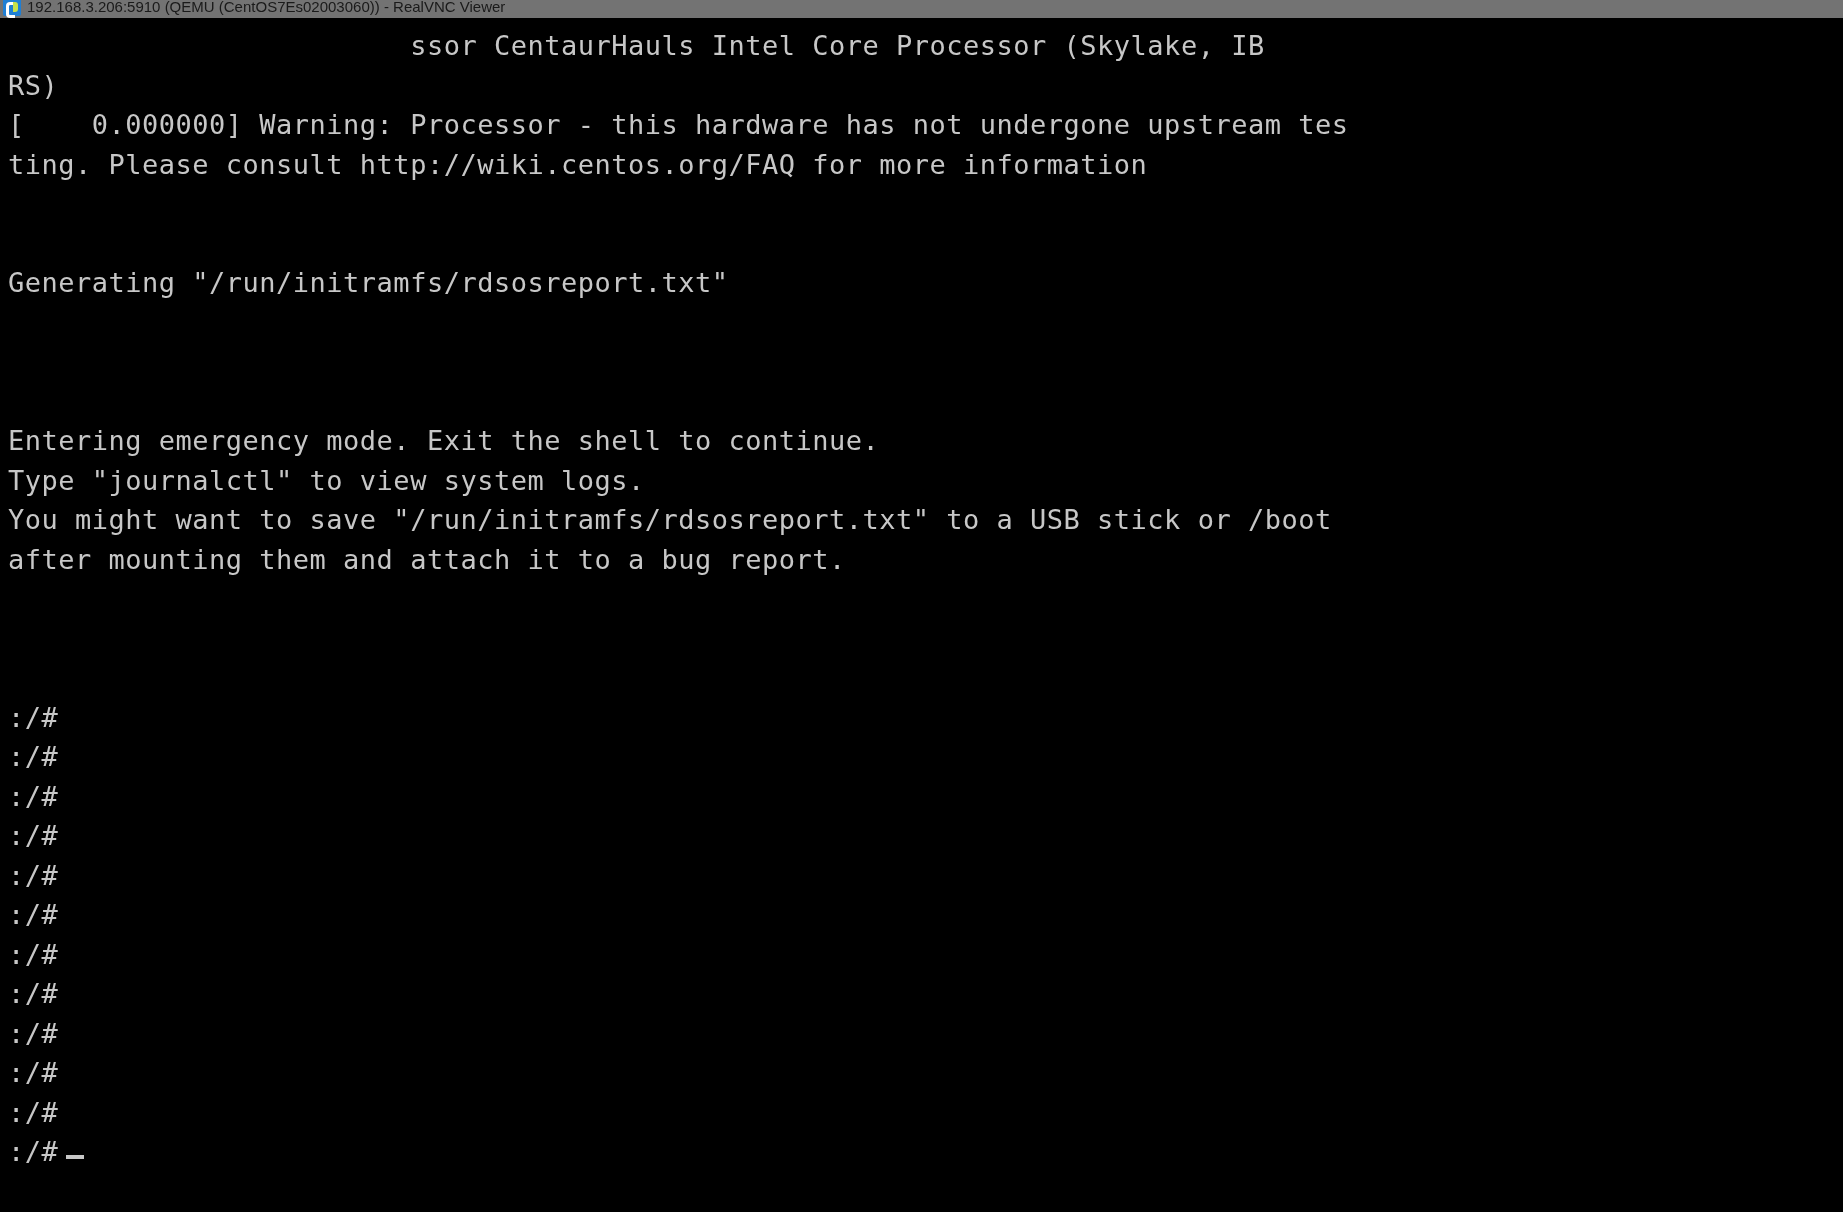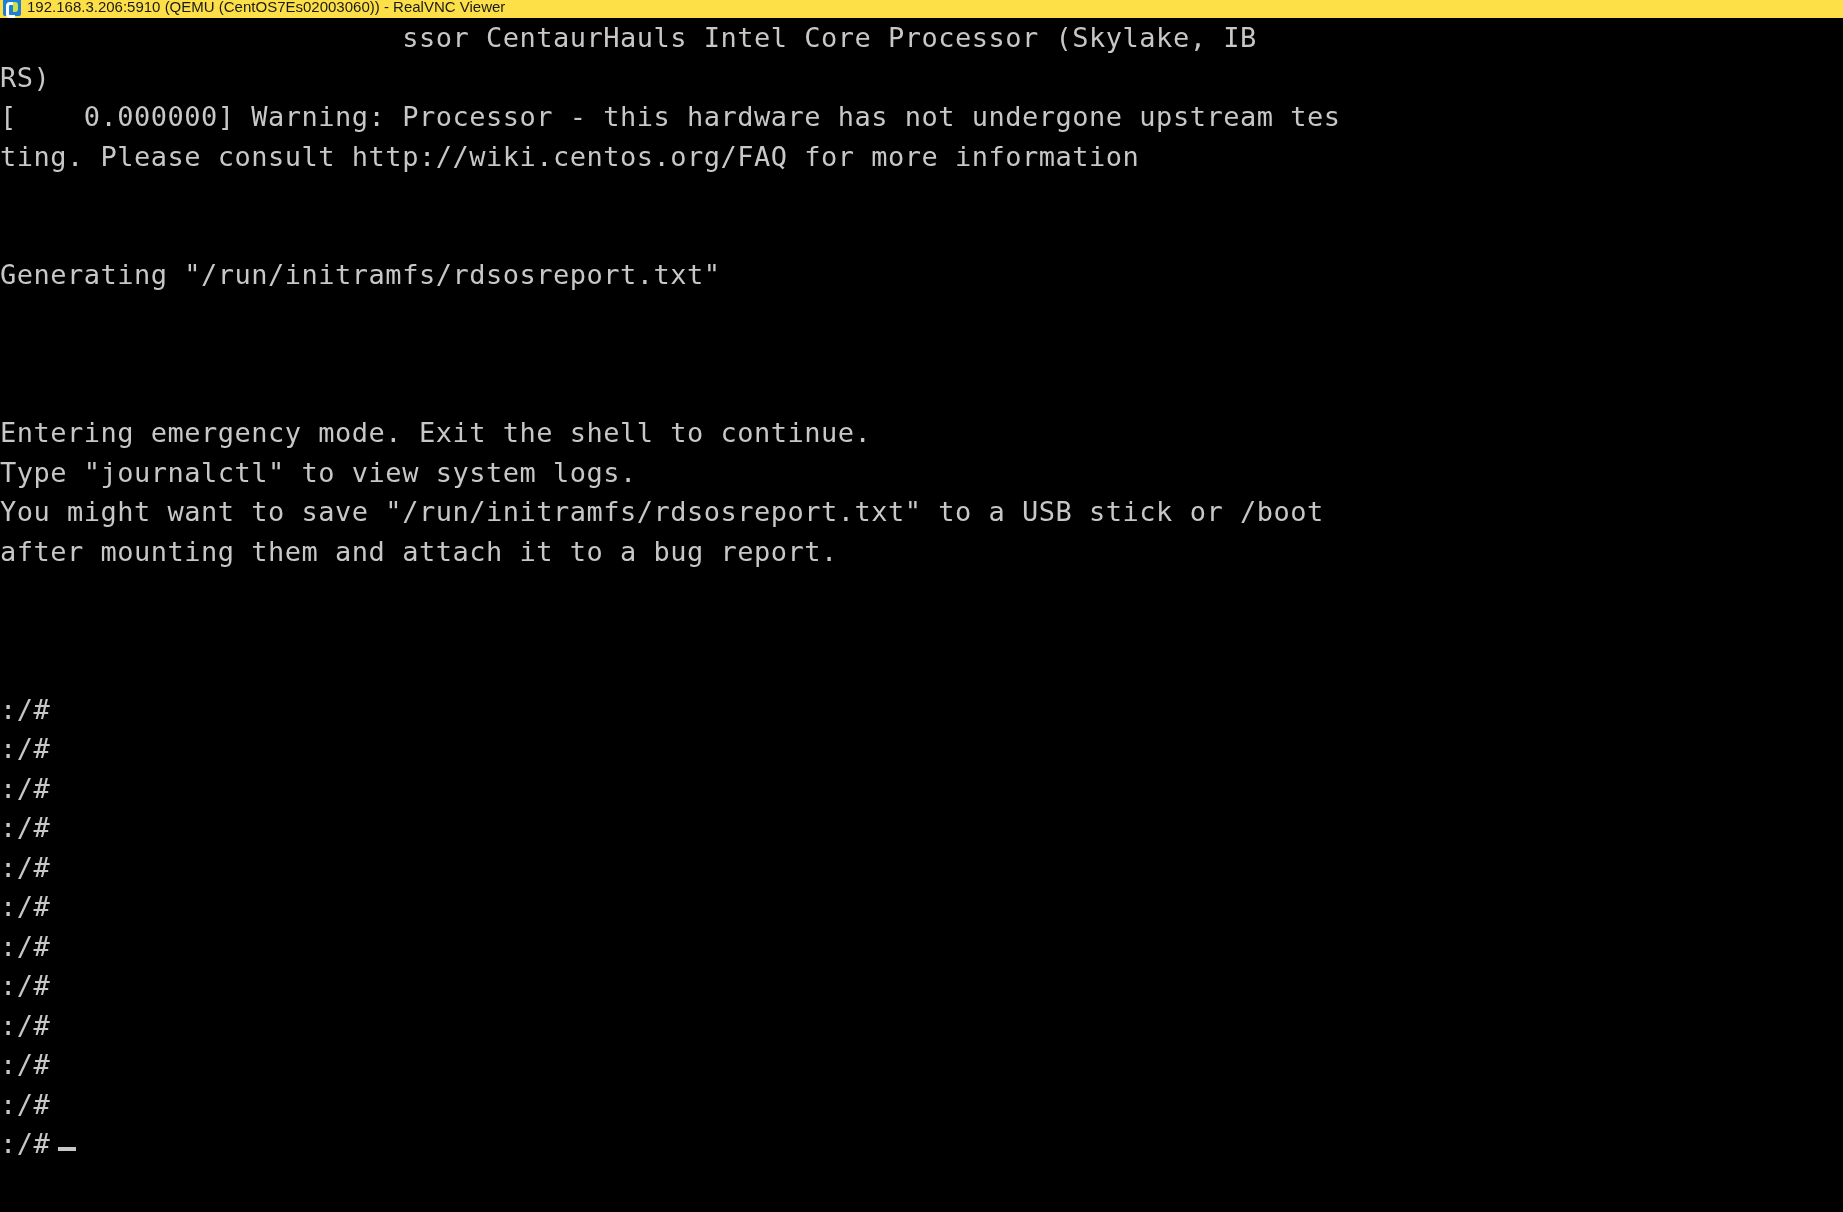--- a/index.html
+++ b/index.html
@@ -15,21 +15,21 @@
     font-family: "DejaVu Sans Mono", monospace;
   }
 
   
   .titlebar {
     position: absolute;
     left: 0;
     top: 0;
     width: 1843px;
     height: 31px;
-    background: #fde047;
+    background: #737373;
     overflow: hidden;
     white-space: nowrap;
   }
   .titlebar-inner {
     position: absolute;
     left: 0;
     top: -4px;
     height: 22px;
     display: flex;
     align-items: center;
@@ -100,21 +100,21 @@
     top: 18px;
     width: 1843px;
     height: 1194px;
     background: #000000;
     overflow: hidden;
   }
   .console-text {
     position: absolute;
     left: 0;
     top: 0;
-    margin: 0;
+    margin: 8px;
     padding: 0;
     font-family: "DejaVu Sans Mono", "Liberation Mono", monospace;
     font-size: 27px;
     line-height: 39.5px;
     letter-spacing: 0.5px;
     color: #c7c7c7;
     white-space: pre;
     font-weight: 400;
     -webkit-font-smoothing: none;
   }

